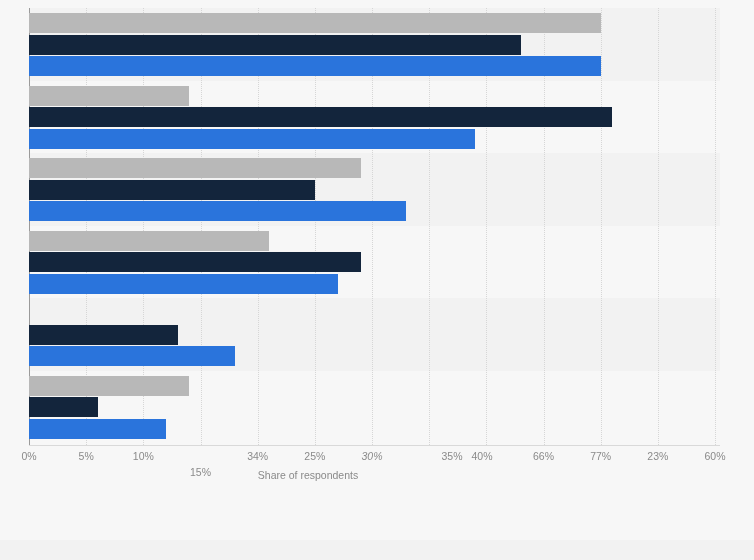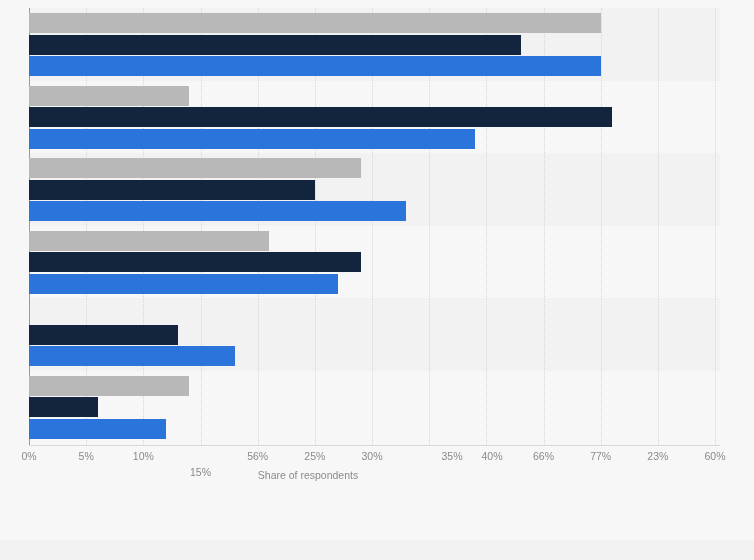--- a/index.html
+++ b/index.html
@@ -138,25 +138,25 @@
         <div class="bar s2" title="12%" style="top: 410.5px; width: 137.2px; background: rgb(42, 116, 220);"></div>
       </div>
   </div>
 
   <div id="xaxis-line"></div>
   <div id="xticks">
       <div class="tick-label" style="left: 29px;">0%</div>
       <div class="tick-label" style="left: 86.1667px;">5%</div>
       <div class="tick-label" style="left: 143.333px;">10%</div>
       <div class="tick-label" style="left: 200.5px; margin-top: 16px;">15%</div>
-      <div class="tick-label" style="left: 257.667px;">56%</div>
+      <div class="tick-label" style="left: 257.667px;">34%</div>
       <div class="tick-label" style="left: 314.833px;">25%</div>
-      <div class="tick-label" style="left: 372px;">30%</div>
+      <div class="tick-label" style="left: 372px; font-style: italic;">30%</div>
       <div class="tick-label" style="left: 452px;">35%</div>
-      <div class="tick-label" style="left: 492px;">40%</div>
+      <div class="tick-label" style="left: 482px;">40%</div>
       <div class="tick-label" style="left: 543.5px;">66%</div>
       <div class="tick-label" style="left: 600.667px;">77%</div>
       <div class="tick-label" style="left: 657.833px;">23%</div>
       <div class="tick-label" style="left: 715px;">60%</div>
     </div>
 
   <div id="xaxis-title">Share of respondents</div>
 
   <div id="footer-strip"></div>
 </div>

